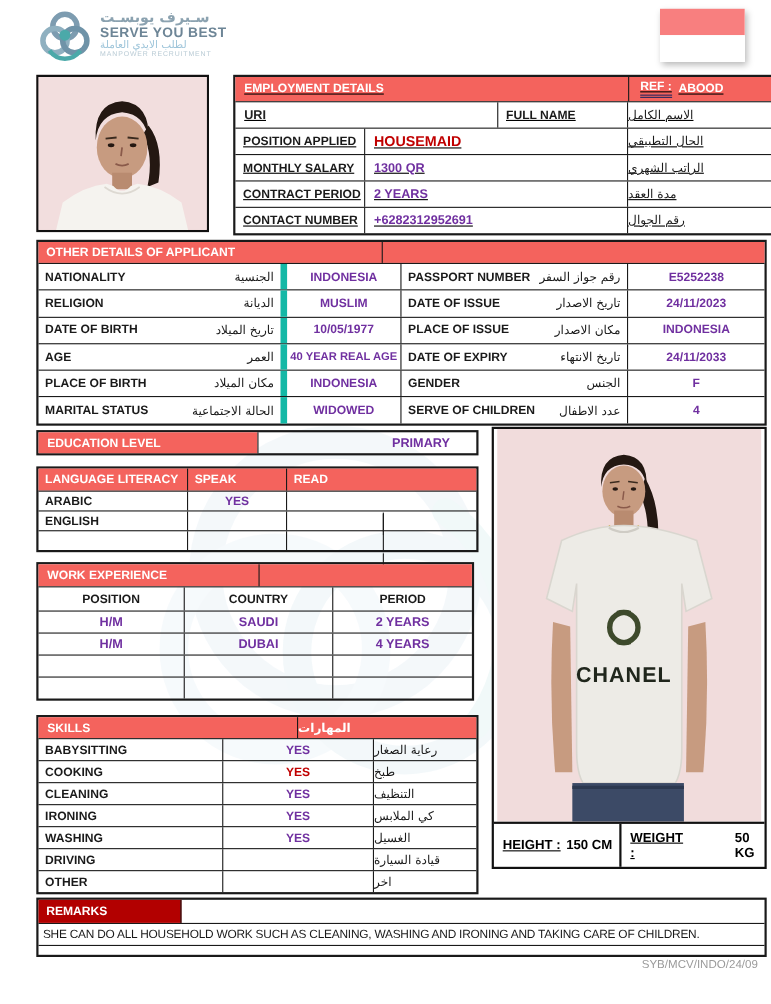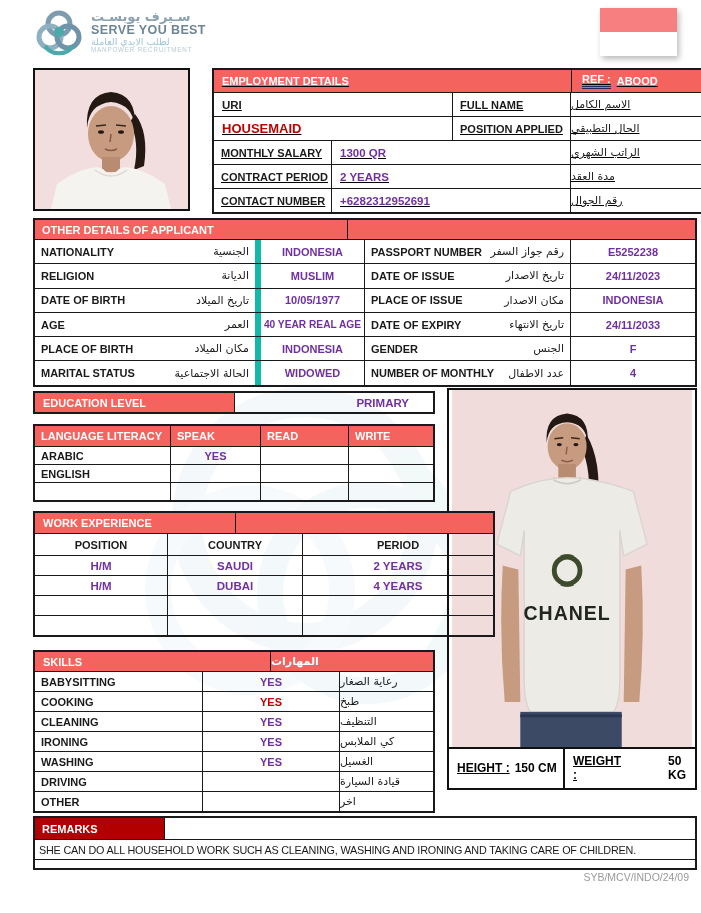--- a/index.html
+++ b/index.html
@@ -73,27 +73,27 @@
 
   
   .edu { left:33px; top:391px; width:402px; height:23px; display:flex; }
   .edu-l { width:199px; height:100%; display:flex; align-items:center; padding-left:8px; }
   .edu-r { flex:1; border-left:1px solid #1a1a1a; display:flex; align-items:center; justify-content:flex-end; padding-right:24px; font-size:11.5px; }
 
   
   .lang { left:33px; top:424px; width:402px; }
   .lang-head { height:20px; display:flex; }
   .lang-head .cell { padding-left:6px; }
-  .lg1 { width:135px; } .lg2 { width:90px; } .lg3 { width:88px; } .lg4 { flex:1; }
+  .lg1 { width:135px; } .lg2 { width:90px; } .lg3 { width:88px; } .lg4 { flex:1;margin-top:40px; }
   .lang-row { height:18px; font-size:11px; }
   .lang-row .cell.name { padding-left:6px; }
   .lang-row .cell.c { justify-content:center; }
 
   
-  .work { left:33px; top:511px; width:462px; }
+  .work { left:33px; top:511px; width:398px; }
   .work-strip { height:20px; display:flex; }
   .work-strip .t { padding-left:8px; display:flex; align-items:center; width:200px; height:100%; }
   .work-strip .e { flex:1; border-left:1px solid #1a1a1a; }
   .work-head { height:22px; font-size:11px; }
   .wk1 { width:132px; } .wk2 { width:135px; } .wk3 { flex:1; }
   .work-head .cell, .work-row .cell { justify-content:center; }
   .work-row { height:20px; font-size:11.5px; }
 
   
   .skills { left:33px; top:650px; width:402px; }
@@ -176,22 +176,22 @@
         <span class="ref-u">REF :</span>
         <span>ABOOD</span>
       </span>
     </div>
     <div class="row emp-row">
       <span class="cell emp-c2 dark">URI</span>
       <span class="cell emp-c1 lbl">FULL NAME</span>
       <span class="cell emp-c3 ar">الاسم الكامل</span>
     </div>
     <div class="row emp-row">
+      <span class="cell emp-c1 lbl">POSITION APPLIED</span>
       <span class="cell emp-c2 red" style="font-size:13px;">HOUSEMAID</span>
-      <span class="cell emp-c1 lbl">POSITION APPLIED</span>
       <span class="cell emp-c3 ar">الحال التطبيقي</span>
     </div>
     <div class="row emp-row">
       <span class="cell emp-c1 lbl">MONTHLY SALARY</span>
       <span class="cell emp-c2 purple">1300 QR</span>
       <span class="cell emp-c3 ar">الراتب الشهري</span>
     </div>
     <div class="row emp-row">
       <span class="cell emp-c1 lbl">CONTRACT PERIOD</span>
       <span class="cell emp-c2 purple">2 YEARS</span>
@@ -270,21 +270,21 @@
         </span>
       <span class="cell od-c4 purple">F</span>
     </div>
     <div class="row od-row">
       <span class="cell od-c1">
           <span class="lbl">MARITAL STATUS</span>
           <span class="ar">الحالة الاجتماعية</span>
         </span>
       <span class="cell od-c2 purple">WIDOWED</span>
       <span class="cell od-c3">
-          <span class="lbl">NUMBER OF MONTHLY</span>
+          <span class="lbl">SERVE OF CHILDREN</span>
           <span class="ar">عدد الاطفال</span>
         </span>
       <span class="cell od-c4 purple">4</span>
     </div>
   </div>
 
   <div class="abs z1 tbl edu">
     <span class="edu-l salmon">EDUCATION LEVEL</span>
     <span class="edu-r purple">PRIMARY</span>
   </div>

